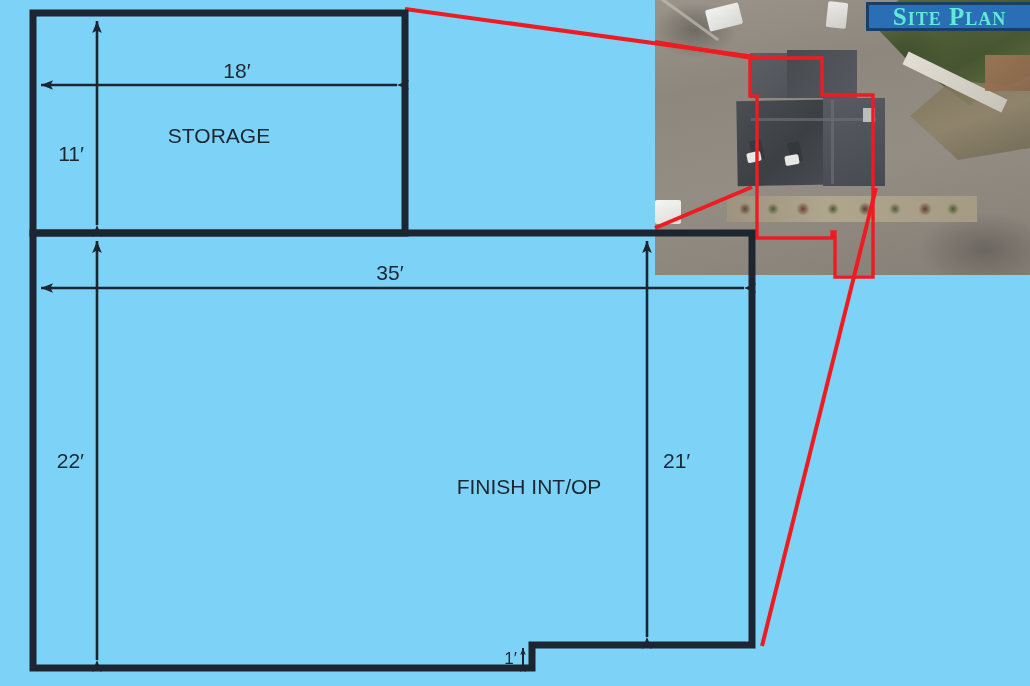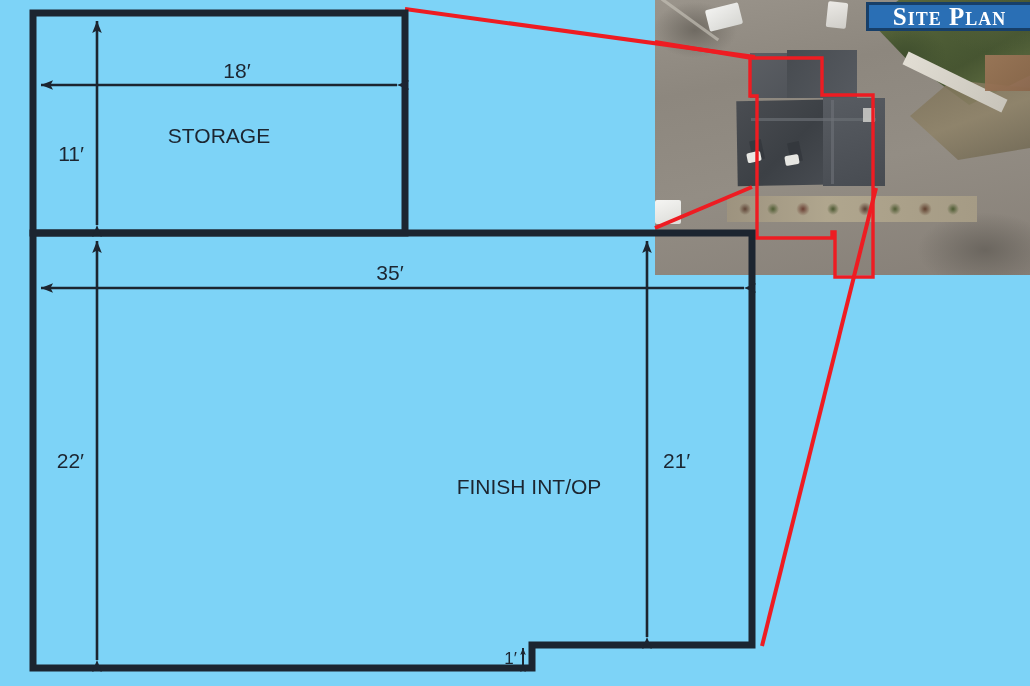--- a/index.html
+++ b/index.html
@@ -186,21 +186,21 @@
     display: flex;
     align-items: center;
     justify-content: center;
   }
   #banner-text {
     font-family: "Liberation Serif", serif;
     font-variant: small-caps;
     font-weight: bold;
     font-size: 25px;
     letter-spacing: 1px;
-    color: #ffffff;
+    color: #5eead4;
     white-space: nowrap;
     line-height: 1;
   }
 </style>
 </head>
 <body>
 
 <div id="page">
 
   <div id="aerial-photo">

